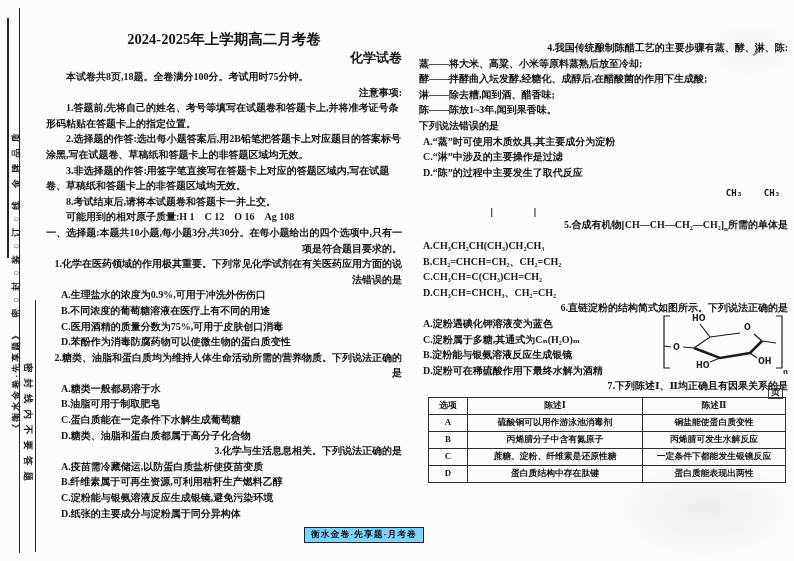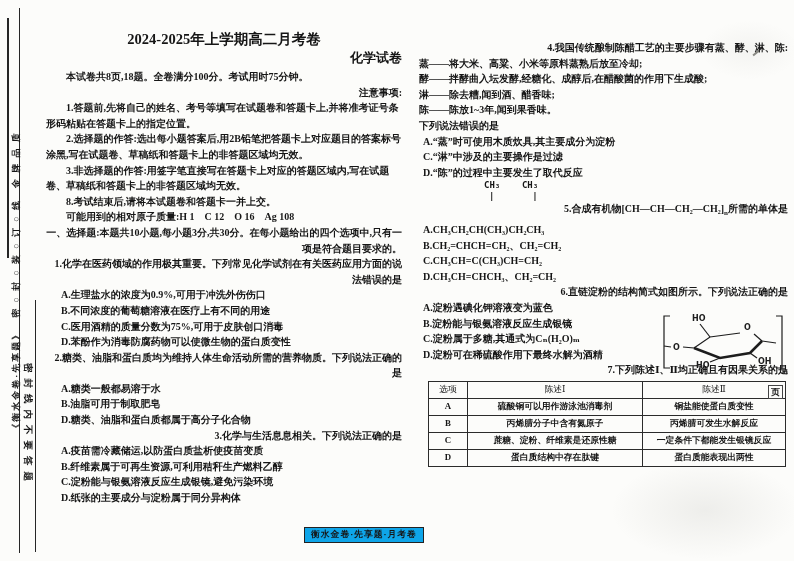--- a/index.html
+++ b/index.html
@@ -30,38 +30,38 @@
   .col-right{left:408px;top:40px;width:380px;}
   .title{text-align:center;font-size:14.5px;font-weight:bold;line-height:19px;}
   .subtitle{text-align:right;font-size:13px;font-weight:bold;line-height:17px;margin-bottom:3px;}
   .para{margin:0;text-indent:2em;}
   .flush{margin:0;text-indent:0;text-align:right;}
   .opt{margin:0;padding-left:15px;text-indent:0;}
   .step{margin:0;padding-left:11px;text-indent:0;}
   .pre{white-space:pre;}
 
   
-  .f-top{margin:0;padding-left:76px;font-family:"DejaVu Sans Mono",monospace;font-size:9px;line-height:11px;}
+  .f-top{margin:8px;padding-left:76px;font-family:"DejaVu Sans Mono",monospace;font-size:9px;line-height:11px;text-align:right;}
   .f-bars{margin:0;padding-left:81px;font-family:"DejaVu Sans Mono",monospace;font-size:9px;line-height:10px;}
   .f-sub{font-size:7px;vertical-align:-3px;}
 
   
   table.qtable{border-collapse:collapse;margin:3px 0 0 20px;font-size:8.8px;line-height:11px;}
   .qtable th,.qtable td{border:1px solid #2b2b2b;text-align:center;padding:2.5px 4px;font-weight:600;}
-  .qtable th{font-weight:normal;}
+  .qtable th{font-weight:bold;}
   .cw0{width:30px;}.cw1{width:166px;}.cw2{width:134px;margin-left:16px;}
 
   
   .figure{position:absolute;left:658px;top:306px;width:132px;height:76px;}
   .figure svg{width:100%;height:100%;}
   .figure text{font-family:"DejaVu Sans","Liberation Sans",sans-serif;font-weight:bold;}
 
   
   .footer-box{position:absolute;left:304px;top:527px;border:1.2px solid #222;
-              font-size:8.8px;font-weight:bold;padding:1px 6px;letter-spacing:1px;background:#0ea5e9;}
+              font-size:8.8px;font-weight:bold;padding:1px 6px;letter-spacing:1px;background:#7dd3fc;}
   .page-char{position:absolute;left:768px;top:385px;border:1px solid #444;
              font-size:9px;font-weight:bold;padding:0 2px;line-height:12px;}
   .artifact-slash{position:absolute;left:752px;top:52px;width:8px;height:1.5px;
                   background:#8a8a84;transform:rotate(-40deg);}
 </style>
 </head>
 <body>
 
 <div class="page">
 
@@ -89,20 +89,21 @@
 
     <p class="flush">1.化学在医药领域的作用极其重要。下列常见化学试剂在有关医药应用方面的说法错误的是</p>
     <p class="opt">A.生理盐水的浓度为0.9%,可用于冲洗外伤伤口</p>
     <p class="opt">B.不同浓度的葡萄糖溶液在医疗上有不同的用途</p>
     <p class="opt">C.医用酒精的质量分数为75%,可用于皮肤创口消毒</p>
     <p class="opt">D.苯酚作为消毒防腐药物可以使微生物的蛋白质变性</p>
 
     <p class="flush">2.糖类、油脂和蛋白质均为维持人体生命活动所需的营养物质。下列说法正确的是</p>
     <p class="opt">A.糖类一般都易溶于水</p>
     <p class="opt">B.油脂可用于制取肥皂</p>
+    <p class="opt">C.蛋白质能在一定条件下水解生成葡萄糖</p>
     <p class="opt">D.糖类、油脂和蛋白质都属于高分子化合物</p>
 
     <p class="flush">3.化学与生活息息相关。下列说法正确的是</p>
     <p class="opt">A.疫苗需冷藏储运,以防蛋白质盐析使疫苗变质</p>
     <p class="opt">B.纤维素属于可再生资源,可利用秸秆生产燃料乙醇</p>
     <p class="opt">C.淀粉能与银氨溶液反应生成银镜,避免污染环境</p>
     <p class="opt">D.纸张的主要成分与淀粉属于同分异构体</p>
   </div>
 
   <div class="col col-right">
@@ -119,22 +120,22 @@
     <p class="f-top pre">CH₃    CH₃</p>
     <p class="f-bars pre">|       |</p>
     <p class="flush"><span>5.合成有机物</span><span>[CH—CH—CH₂—CH₂]</span><span class="f-sub">n</span><span>所需的单体是</span></p>
     <p class="opt">A.CH₃CH₂CH(CH₃)CH₂CH₃</p>
     <p class="opt">B.CH₂=CHCH=CH₂、CH₂=CH₂</p>
     <p class="opt">C.CH₃CH=C(CH₃)CH=CH₂</p>
     <p class="opt">D.CH₃CH=CHCH₃、CH₂=CH₂</p>
 
     <p class="flush">6.直链淀粉的结构简式如图所示。下列说法正确的是</p>
     <p class="opt">A.淀粉遇碘化钾溶液变为蓝色</p>
+    <p class="opt">C.淀粉属于多糖,其通式为Cₙ(H₂O)ₘ</p>
     <p class="opt">B.淀粉能与银氨溶液反应生成银镜</p>
-    <p class="opt">C.淀粉属于多糖,其通式为Cₙ(H₂O)ₘ</p>
     <p class="opt">D.淀粉可在稀硫酸作用下最终水解为酒精</p>
 
     <p class="flush">7.下列陈述Ⅰ、Ⅱ均正确且有因果关系的是</p>
     <table class="qtable">
       <thead>
         <tr>
           <th class="cw0">选项</th>
           <th class="cw1">陈述Ⅰ</th>
           <th class="cw2">陈述Ⅱ</th>
         </tr>

